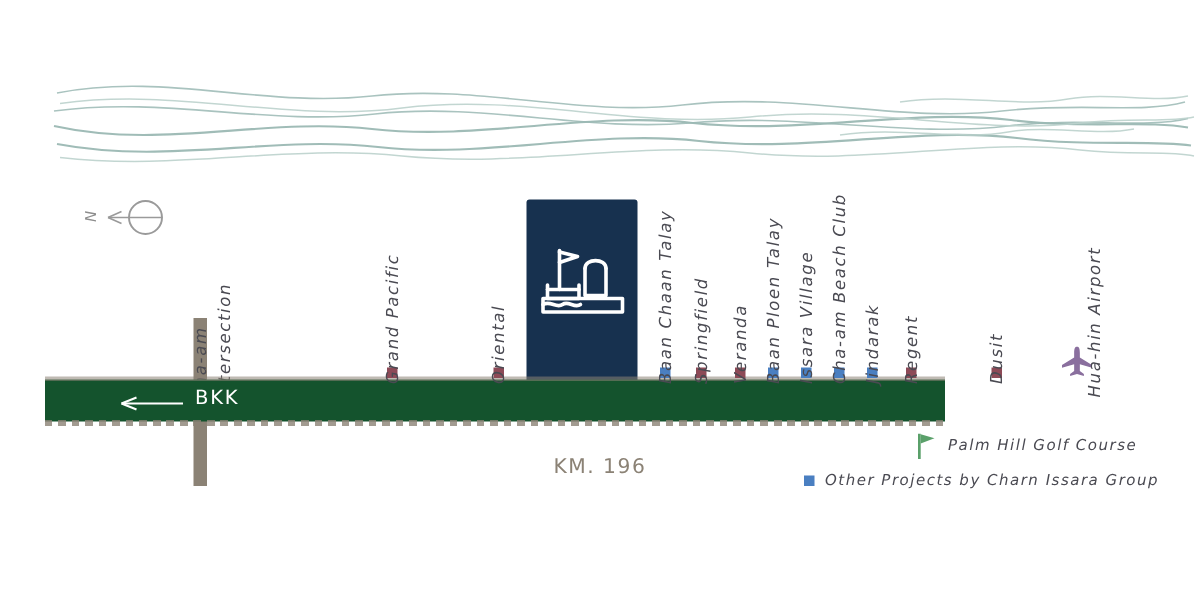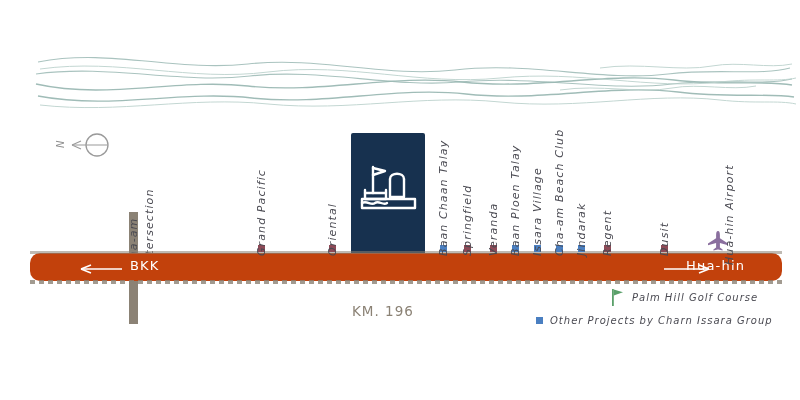--- a/index.html
+++ b/index.html
@@ -32,24 +32,23 @@
     top: 124px;
     width: 64px;
     height: 44px;
   }
 
   
   #road-band {
     position: absolute;
     left: 30px;
     top: 253px;
-    width: 752px;
+    width: 600px;
     height: 28px;
-    background: #c2410c;
-    border-radius: 10px;
+    background: #14532d;
   }
   #road-band:before {
     content: "";
     position: absolute;
     left: 0; top: -2px;
     width: 100%; height: 3px;
     background: #8b8275;
     opacity: .55;
   }
   #road-band:after {
@@ -88,21 +87,21 @@
     position: absolute;
     top: 11px;
     height: 10px;
   }
   #arrow-left  { left: 48px;  width: 46px; }
   #arrow-right { left: 632px; width: 50px; }
 
   
   #km-label {
     position: absolute;
-    left: 352px;
+    left: 369px;
     top: 303px;
     font-family: "DejaVu Sans", sans-serif;
     font-size: 13.5px;
     letter-spacing: 1px;
     color: #8b8275;
     white-space: nowrap;
     text-align: right;
   }
 
   

